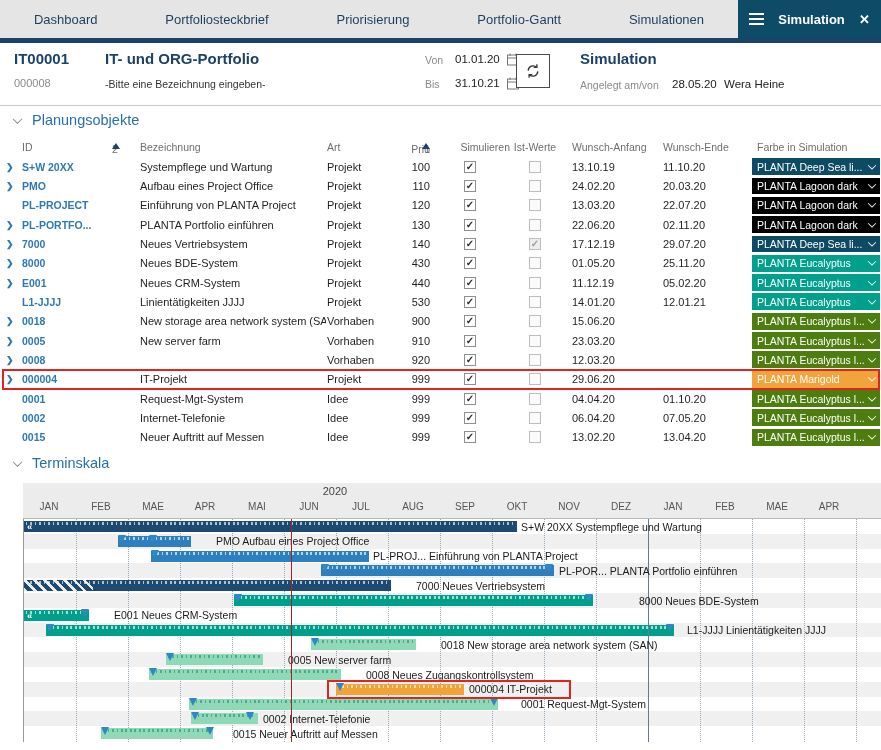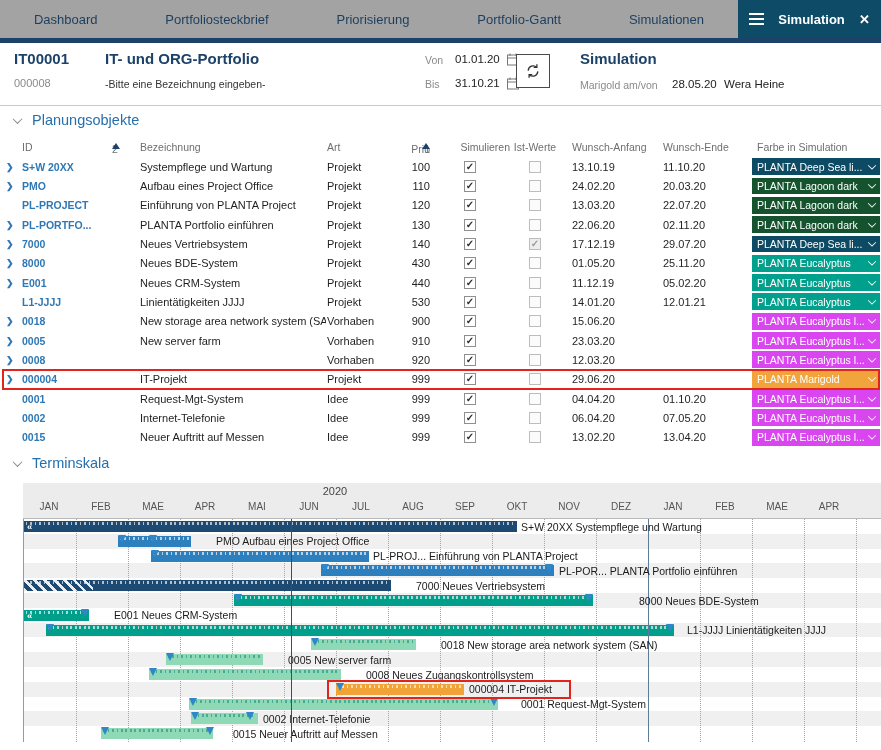--- a/index.html
+++ b/index.html
@@ -2,21 +2,21 @@
 <html><head>
 <meta charset="utf-8">
 <style>
   * { margin:0; padding:0; box-sizing:border-box; }
   html,body { width:881px; height:750px; }
   body { position:relative; overflow:hidden; background:#fff;
          font-family:"Liberation Sans", sans-serif; }
   .a { position:absolute; }
 
   
-  .nav { position:absolute; top:0; left:0; width:881px; height:38px; background:#a3a3a3; display:flex; }
+  .nav { position:absolute; top:0; left:0; width:881px; height:38px; background:#e5e5e5; display:flex; }
   .nav-tabs { width:738px; display:flex; align-items:center; justify-content:space-around; }
   .nav-tab { font-size:13px; color:#1c3e5e; white-space:nowrap; cursor:default; }
   .active-tab { width:143px; height:38px; background:#0d4b66; color:#fff; display:flex; align-items:center; padding:0 11px; }
   .burger { width:15px; display:flex; flex-direction:column; gap:3px; cursor:pointer; }
   .burger i { display:block; height:2px; background:#fff; }
   .active-label { flex:1; text-align:center; font-size:13px; font-weight:bold; }
   .close-x { font-size:13px; font-weight:bold; cursor:pointer; }
   .navstrip { position:absolute; top:38px; left:0; width:881px; height:5px; background:#1d4269; }
 
   
@@ -54,23 +54,23 @@
   .x-prio  { left:385px; width:45px; justify-content:flex-end; }
   .x-sim   { left:430px; width:80px; justify-content:center; }
   .x-ist   { left:510px; width:50px; justify-content:center; }
   .x-wa    { left:572px; width:88px; }
   .x-we    { left:663px; width:86px; }
   .x-farbe { left:752px; width:128px; top:1.2px; height:16.8px; color:#fff; font-size:10.5px; padding:0 5px 0 5px; justify-content:space-between; cursor:pointer; }
   .cb { width:12px; height:12px; border:1px solid #8f8f8f; background:#fff; display:flex; align-items:center; justify-content:center; font-size:10px; line-height:10px; color:#2b2b2b; font-weight:bold; cursor:pointer; }
   .cb.empty { background:#fbfbfb; border-color:#bdbdbd; }
   .cb.dis { background:#ededed; border-color:#bdbdbd; color:#9a9a9a; }
   .f-deep   { background:#0d4a64; }
-  .f-lagoon { background:#14532d; }
+  .f-lagoon { background:#000000; }
   .f-euc    { background:#00a08d; }
-  .f-eucl   { background:#d946ef; }
+  .f-eucl   { background:#4d7c0f; }
   .f-mari   { background:#f1a33c;text-align:right; }
   .schev { width:6px; height:6px; border-right:1.5px solid rgba(255,255,255,.92); border-bottom:1.5px solid rgba(255,255,255,.92); transform:rotate(45deg) translate(-1px,-1px); flex:none; }
   .trow.hl::after { content:''; position:absolute; left:2px; right:1px; top:-1px; bottom:-1px; border:2px solid #e3241d; pointer-events:none; }
 
   
   .gantt { position:absolute; left:23px; top:483px; width:858px; height:260px; }
   .ghead { position:absolute; top:0; left:0; width:858px; height:36px; background:#ececec; border-bottom:1px solid #b9b9b9; }
   .gyear { position:absolute; top:2px; left:292px; width:40px; text-align:center; font-size:11px; color:#444; }
   .gmonths { position:absolute; top:18px; left:0; display:flex; }
   .gm { width:52px; flex:none; text-align:center; font-size:10px; color:#555; }
@@ -146,21 +146,21 @@
   <span class="refresh-btn">
     <svg width="18" height="18" viewBox="0 0 18 18">
       <path d="M4.2 8.6 a5 5 0 0 1 8.4 -3.4" fill="none" stroke="#333" stroke-width="1.3"></path>
       <path d="M12.9 2.2 v3.2 h-3.2" fill="none" stroke="#333" stroke-width="1.3"></path>
       <path d="M13.8 9.4 a5 5 0 0 1 -8.4 3.4" fill="none" stroke="#333" stroke-width="1.3"></path>
       <path d="M5.1 15.8 v-3.2 h3.2" fill="none" stroke="#333" stroke-width="1.3"></path>
     </svg>
   </span>
 
   <span class="a t-big" style="left:580px;top:7px">Simulation</span>
-  <span class="a lbl" style="left:580px;top:36px">Marigold am/von</span>
+  <span class="a lbl" style="left:580px;top:36px">Angelegt am/von</span>
   <span class="a val" style="left:672px;top:35px">28.05.20</span>
   <span class="a val" style="left:724px;top:35px">Wera Heine</span>
 </div>
 
 <div class="sec" style="top:112px">
   <span class="chev"></span>
   <span>Planungsobjekte</span>
 </div>
 
 <div class="thead">

